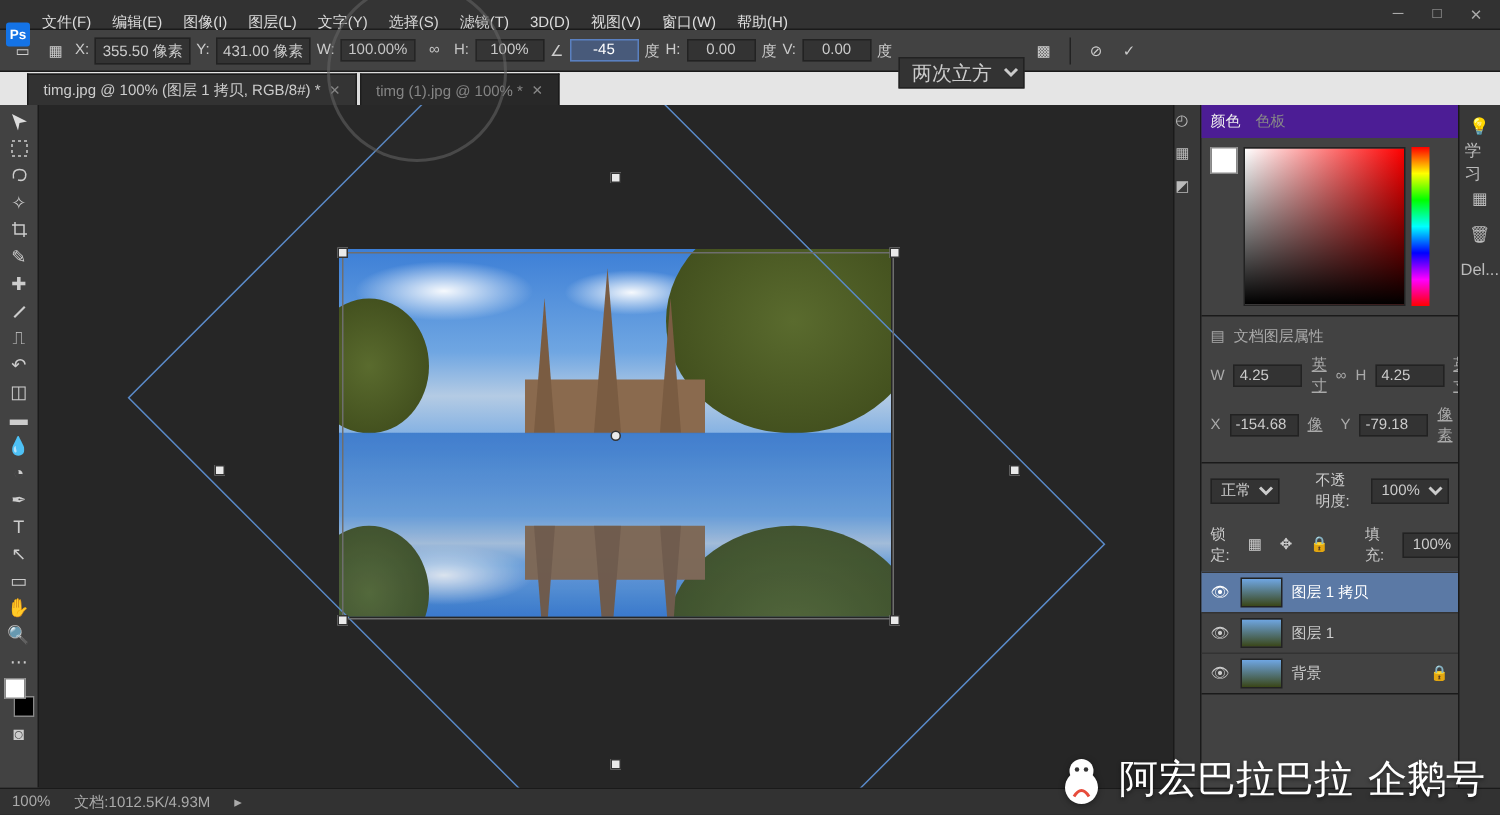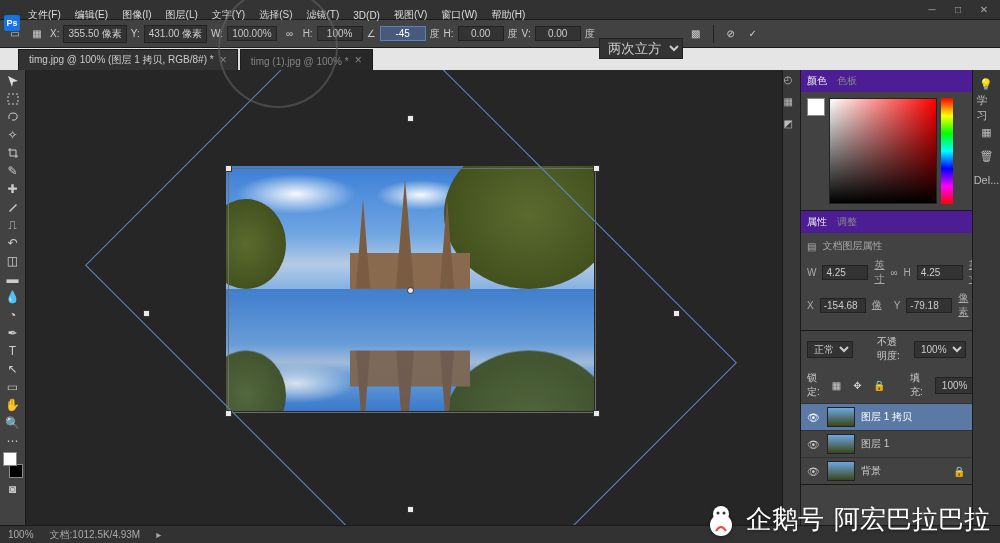--- a/index.html
+++ b/index.html
@@ -261,24 +261,20 @@
           </div>
         <div class="pbody">
           <div class="picker">
             <div class="curr"></div>
             <div class="sv"></div>
             <div class="hue"></div>
           </div>
         </div>
       </div>
       <div class="panel props">
-        <div class="phead">
-            <span class="ptab">属性</span>
-            <span class="ptab dim">调整</span>
-          </div>
         <div class="pbody">
           <div class="row">
               <span>▤</span>
               <span>文档图层属性</span>
             </div>
           <div class="row">
               <span>W</span>
               <input value="4.25" style="">
               <span class="unit">英寸</span>
               <span>∞</span>
@@ -353,15 +349,15 @@
 <div class="watermark">
   <div class="penguin">
     <svg viewBox="0 0 30 34">
         <ellipse cx="15" cy="22" rx="11" ry="11" fill="#fff"></ellipse>
         <ellipse cx="15" cy="11" rx="8" ry="8" fill="#fff"></ellipse>
         <circle cx="12" cy="10" r="1.5" fill="#333"></circle>
         <circle cx="18" cy="10" r="1.5" fill="#333"></circle>
         <path d="M10 28 Q15 20 20 28" stroke="#e74c3c" stroke-width="2" fill="none"></path>
       </svg>
   </div>
+  <span>阿宏巴拉巴拉</span>
   <span>企鹅号</span>
-  <span>阿宏巴拉巴拉</span>
 </div>
 
 </body></html>

